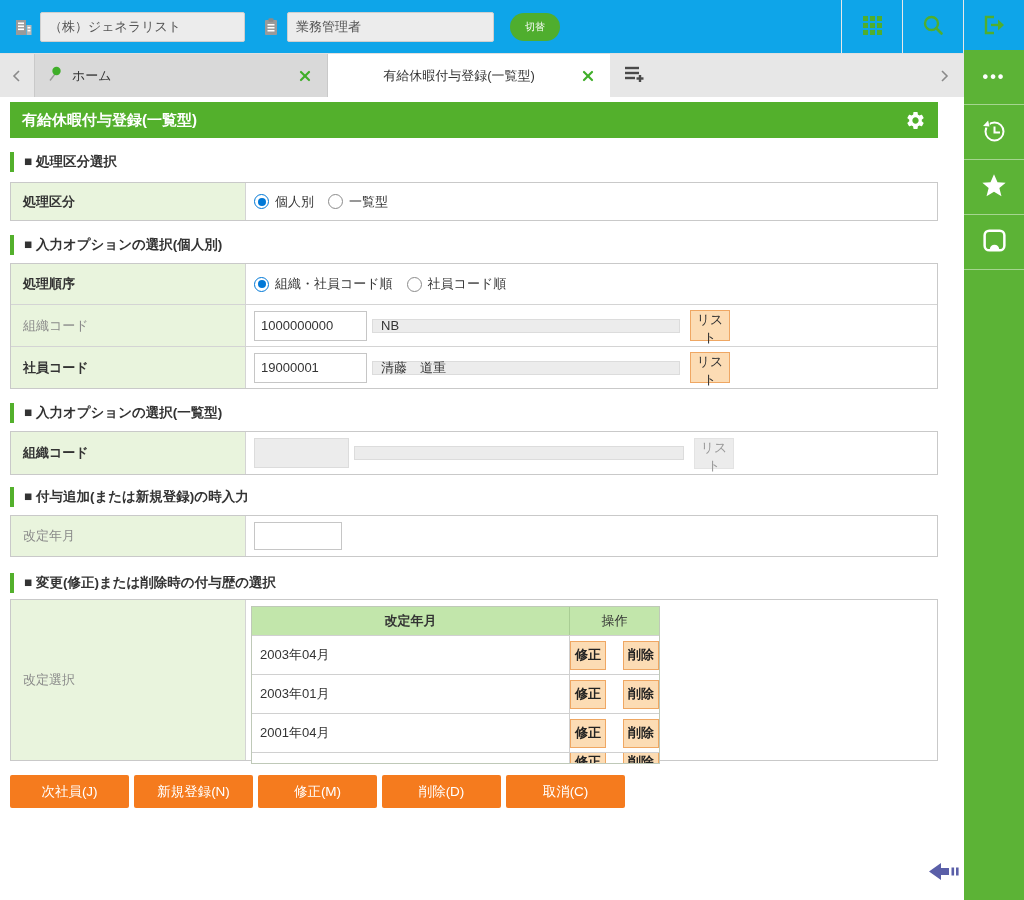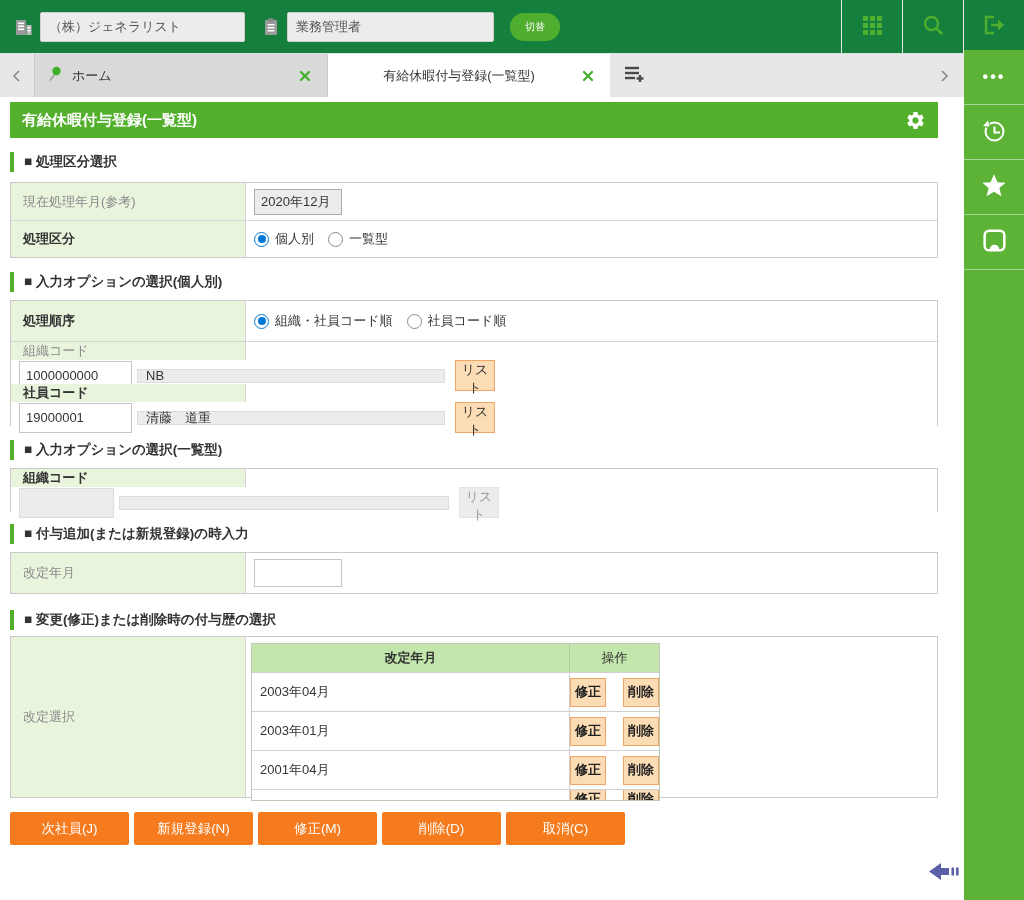--- a/index.html
+++ b/index.html
@@ -1,21 +1,21 @@
 <!DOCTYPE html>
 <html><head>
 <meta charset="utf-8">
 <style>
   * { margin:0; padding:0; box-sizing:border-box; }
   html,body { width:1024px; height:900px; background:#fff; overflow:hidden;
     font-family:"Liberation Sans","DejaVu Sans",sans-serif; font-size:13px; color:#333; }
 
   
   .top-header { position:absolute; left:0; top:0; width:1024px; height:54px;
-    background:#15803d; border-bottom:1px solid #e0e0e0; display:flex; align-items:center; }
+    background:#0ea5e9; border-bottom:1px solid #e0e0e0; display:flex; align-items:center; }
   .hdr-icon { margin-left:14px; display:flex; align-items:center; }
   .hdr-input { height:30px; background:#ececec; border:1px solid #cfcfcf; border-radius:2px;
     padding:0 8px; color:#555; font-size:13px; margin-left:8px; }
   .inp-company { width:205px; margin-left:6px; }
   .inp-role { width:207px; }
   .switch-btn { margin-left:16px; width:50px; height:28px; border:none; border-radius:14px;
     background:#4fae2e; color:#fff; font-size:10px; cursor:pointer;
     font-family:inherit; }
   .hdr-right { position:absolute; right:0; top:0; height:53px; display:flex; }
   .hdr-cell { width:61px; height:53px; border-left:1px solid #e8e8e8;
@@ -52,21 +52,21 @@
     display:flex; align-items:center; font-weight:bold; font-size:13.5px; color:#333; }
   .sec-h.mt18 { margin-top:12px; } .sec-h.mt16 { margin-top:16px; }
 
   .ftable { border:1px solid #c9c9c9; margin-top:8px; }
   .ftable.mt10 { margin-top:10px; } .ftable.mt6 { margin-top:6px; }
   .frow { display:flex; border-top:1px solid #d4d4d4; }
   .frow:first-child { border-top:none; }
   .fl { width:235px; background:#e9f4dd; border-right:1px solid #d4d4d4;
     display:flex; align-items:center; padding-left:12px; }
   .fv { flex:1; background:#fff; display:flex; align-items:center; padding-left:8px; }
-  .h37{height:37px;} .h40{height:40px;} .h42{height:42px;flex-direction:column;} .h160{height:160px;}
+  .h37{height:37px;} .h40{height:40px;} .h42{height:42px;} .h160{height:160px;}
   .lbl { color:#8a8a8a; } .lbl-b { color:#333; font-weight:bold; }
 
   input { font-family:inherit; font-size:13px; color:#333; }
   .ro-month { width:88px; height:26px; background:#ececec; border:1px solid #ababab; padding:0 6px; }
   .code-inp { width:113px; height:30px; background:#fff; border:1px solid #c6c6c6; padding:0 6px; }
   .name-ro { width:308px; height:14px; background:#ececec; border:1px solid #dcdcdc;
     padding:0 8px; margin-left:5px; display:flex; align-items:center; color:#333; }
   .list-btn { margin-left:10px; width:40px; height:31px; background:#fcdcb4; border:1px solid #efa763;
     color:#333; font-size:13px; cursor:pointer; font-family:inherit; }
   .code-inp.dis { background:#ececec; border:1px solid #dcdcdc; width:95px; }
@@ -255,28 +255,20 @@
     <span>有給休暇付与登録(一覧型)</span>
     <span class="title-gear">
       <svg width="21" height="21" viewBox="0 0 24 24">
         <path fill="#fff" d="M19.14 12.94c.04-.3.06-.61.06-.94 0-.32-.02-.64-.07-.94l2.03-1.58c.18-.14.23-.41.12-.61l-1.92-3.32c-.12-.22-.37-.29-.59-.22l-2.39.96c-.5-.38-1.03-.7-1.62-.94l-.36-2.54c-.04-.24-.24-.41-.48-.41h-3.84c-.24 0-.43.17-.47.41l-.36 2.54c-.59.24-1.13.57-1.62.94l-2.39-.96c-.22-.08-.47 0-.59.22L2.74 8.87c-.12.21-.08.47.12.61l2.03 1.58c-.05.3-.09.63-.09.94s.02.64.07.94l-2.03 1.58c-.18.14-.23.41-.12.61l1.92 3.32c.12.22.37.29.59.22l2.39-.96c.5.38 1.03.7 1.62.94l.36 2.54c.05.24.24.41.48.41h3.84c.24 0 .44-.17.47-.41l.36-2.54c.59-.24 1.13-.56 1.62-.94l2.39.96c.22.08.47 0 .59-.22l1.92-3.32c.12-.22.07-.47-.12-.61l-2.01-1.58zM12 15.6c-1.98 0-3.6-1.62-3.6-3.6s1.62-3.6 3.6-3.6 3.6 1.62 3.6 3.6-1.62 3.6-3.6 3.6z"></path>
       </svg>
     </span>
   </div>
 
   <div class="sec-h">■ 処理区分選択</div>
   <div class="ftable mt10">
-    <div class="frow h37">
-      <div class="fl">
-          <span class="lbl">現在処理年月(参考)</span>
-        </div>
-      <div class="fv">
-        <input class="ro-month" readonly="" value="2020年12月" style="">
-      </div>
-    </div>
     <div class="frow h37">
       <div class="fl">
           <span class="lbl-b">処理区分</span>
         </div>
       <div class="fv radio-group">
         <span class="radio checked"></span>
         <span class="radio-lab">個人別</span>
         <span class="radio"></span>
         <span class="radio-lab">一覧型</span>
       </div>

